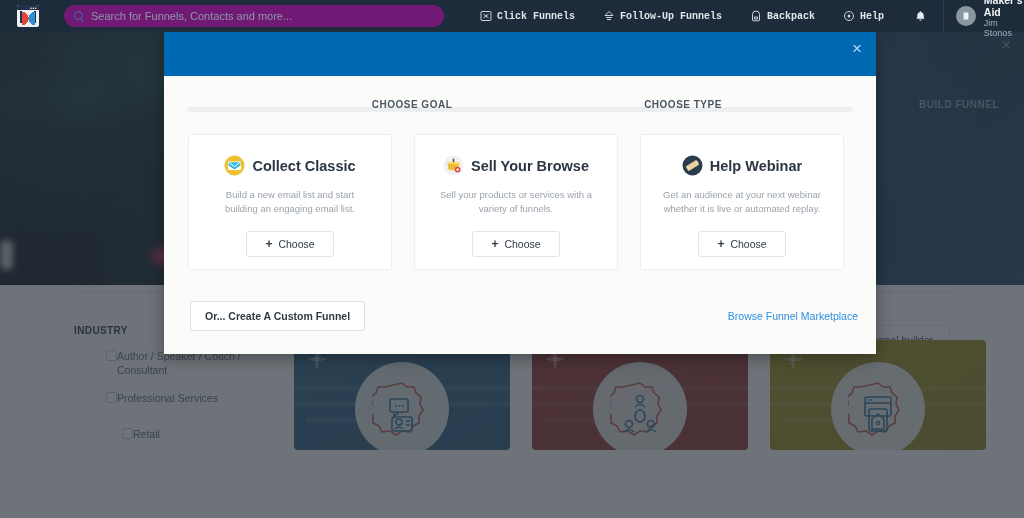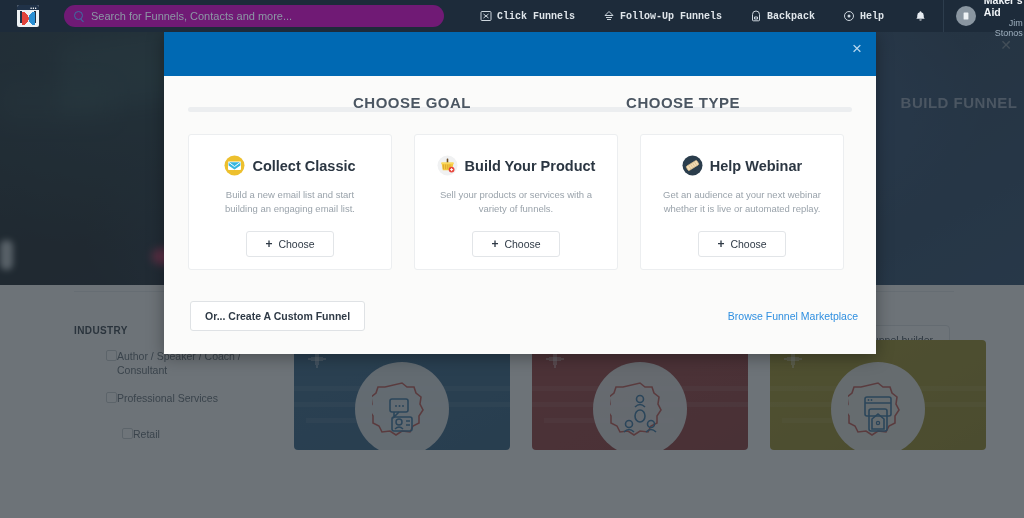--- a/index.html
+++ b/index.html
@@ -104,21 +104,21 @@
     padding: 0 14px 0 12px; height: 32px;
   }
   .avatar {
     width:20px; height:20px; border-radius:50%;
     background:#8a96a1; display:flex; align-items:center; justify-content:center;
     flex:none;
   }
   .avatar svg { width:10px; height:10px; display:block; }
   .acct-text { line-height: 1.15; }
   .acct-name { color:#f1f5f8; font-size:10.5px; font-weight:bold; }
-  .acct-sub { color:#9fb0bf; font-size:9px;text-align:right; }
+  .acct-sub { color:#9fb0bf; font-size:9px; }
 
   
   .page {
     position:absolute; top:32px; left:0; width:1024px; height:486px;
     background:#fff; overflow:hidden;
   }
   .hero {
     position:absolute; top:0; left:0; width:1024px; height:253px;
     display:flex;
   }
@@ -260,21 +260,21 @@
   .step {
     position:absolute; top:18px; width:120px; text-align:center;
   }
   .step .dot {
     width:15px; height:15px; border-radius:50%;
     background:#e8eaec; margin:0 auto 10px auto;
     position:relative; z-index:2;
   }
   .step.active .dot { background:#10c56d; }
   .step .slabel {
-    font-size:15px; font-weight:bold; letter-spacing:.5px; color:#4b5662;
+    font-size:10px; font-weight:bold; letter-spacing:.5px; color:#4b5662;
     white-space:nowrap;
   }
   .step.s1 { left:188px; }
   .step.s2 { left:459px; }
   .step.s3 { left:735px; }
 
   .cards {
     display:flex; gap:22px; padding:0 24px; flex:none;
   }
   .card {
@@ -469,21 +469,21 @@
           <svg viewBox="0 0 21 21">
             <circle cx="10.5" cy="10.5" r="10" fill="#f0f1f2"></circle>
             <rect x="9.7" y="3.5" width="1.6" height="4.5" rx=".6" fill="#6c4a22"></rect>
             <path d="M4.5 8 h12 l-1.3 7.2 h-9.4z" fill="#f6c945"></path>
             <path d="M6.4 9.5 v4.6 M8.6 9.5 v4.6 M10.8 9.5 v4.6 M13 9.5 v4.6" stroke="#d9a62b" stroke-width=".9"></path>
             <rect x="4.2" y="7.3" width="12.6" height="1.7" rx=".8" fill="#f9d95e"></rect>
             <circle cx="14.6" cy="14.6" r="2.9" fill="#e8453c"></circle>
             <path d="M14.6 13.1 v3 M13.1 14.6 h3" stroke="#fff" stroke-width=".95"></path>
           </svg>
         </span>
-        <span class="card-title">Build Your Product</span>
+        <span class="card-title">Sell Your Browse</span>
       </div>
       <div class="card-desc">Sell your products or services with a variety of funnels.</div>
       <button class="choose-btn">
         <span class="plus">+</span>
         <span>Choose</span>
       </button>
     </div>
 
     <div class="card">
       <div class="card-head">

